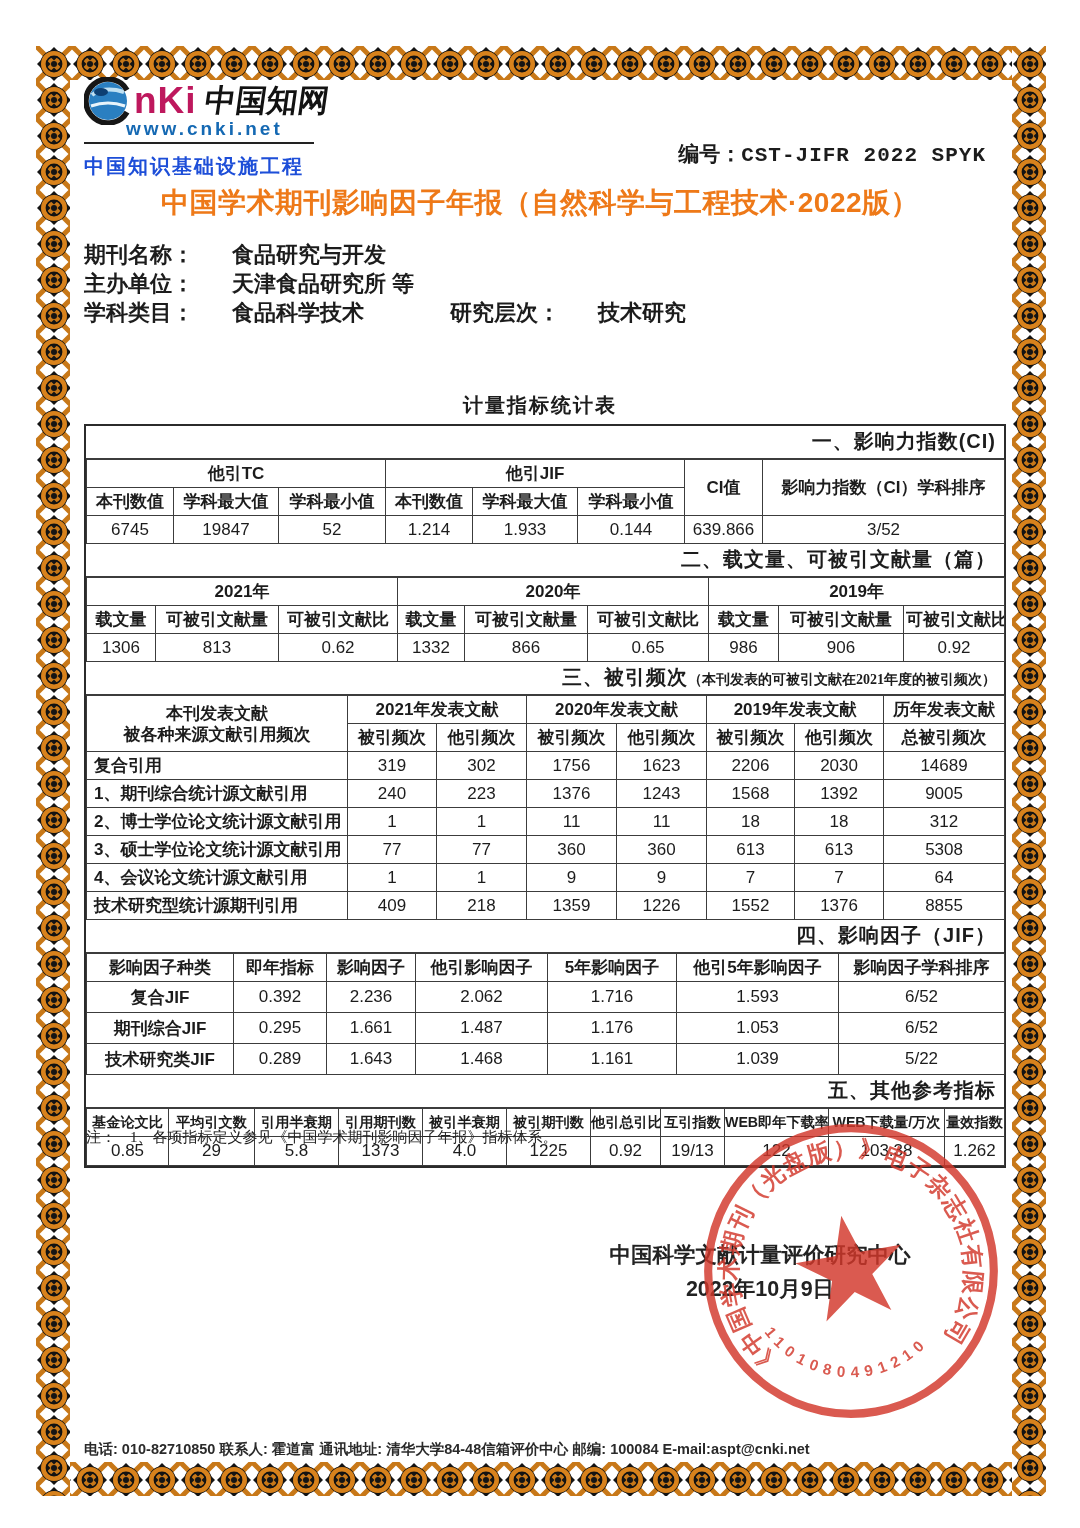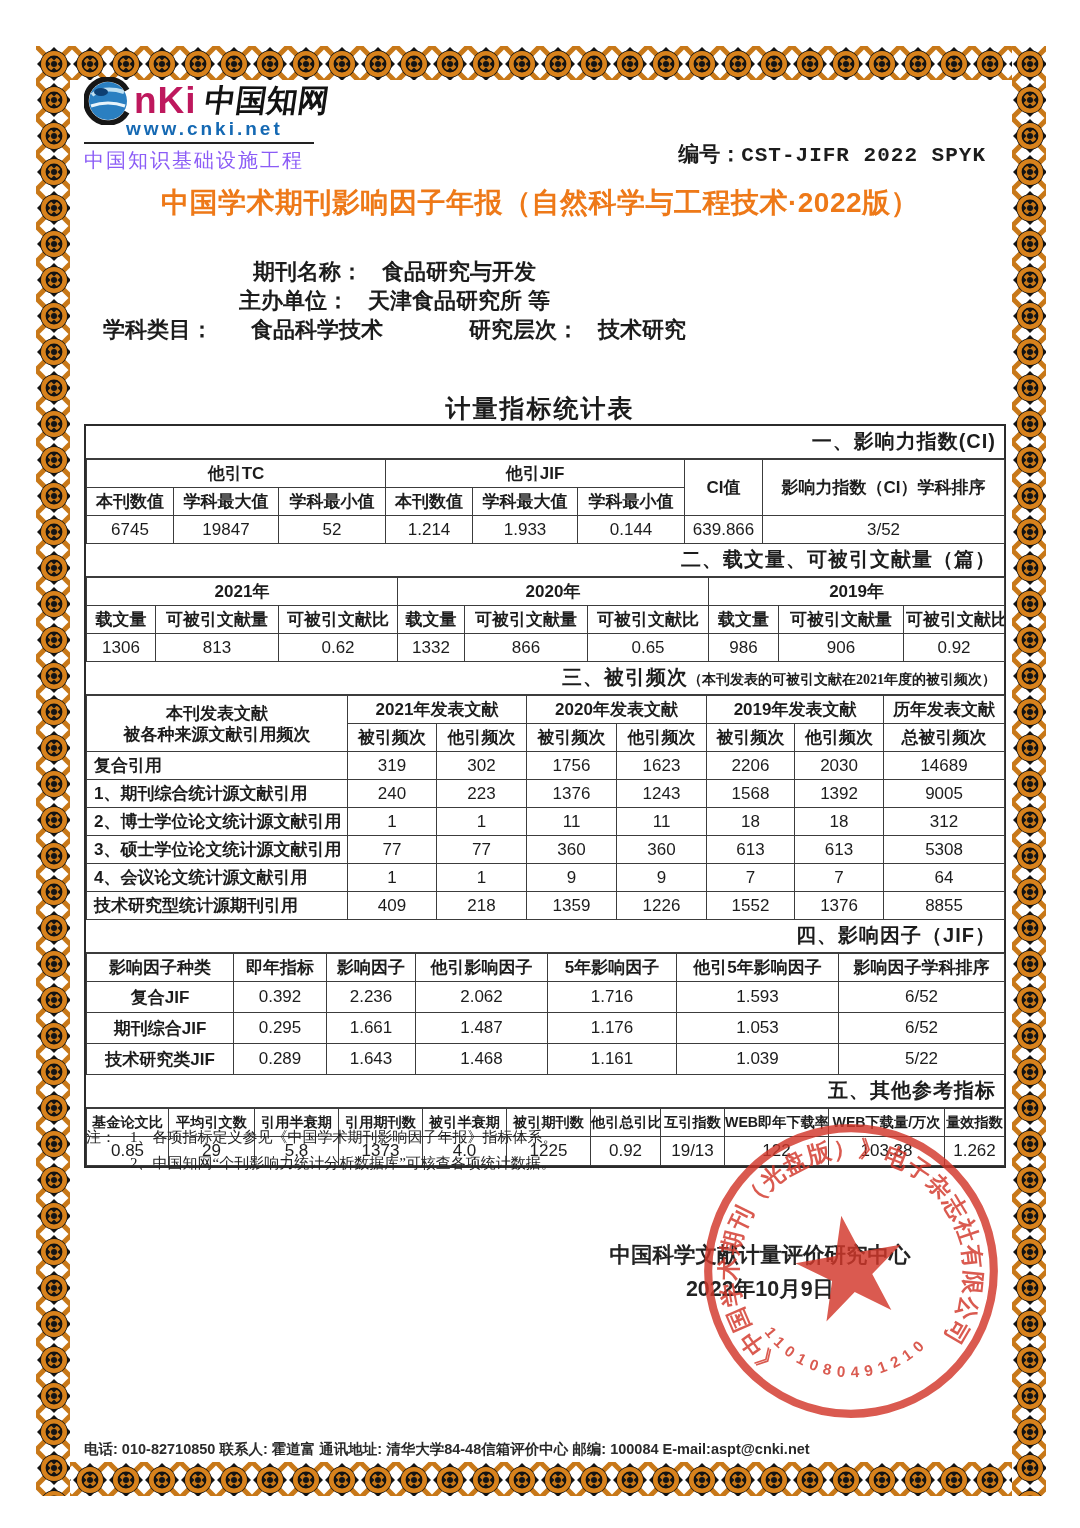--- a/index.html
+++ b/index.html
@@ -11,33 +11,33 @@
   }
   .abs{position:absolute;}
   
   .strip{position:absolute;}
   
   #logo{left:84px;top:76px;width:230px;}
   .logo-row1{display:flex;align-items:center;height:50px;}
   .brand-latin{font-size:37px;font-weight:900;letter-spacing:1px;color:#be185d;margin-left:2px;}
   .brand-cn{font-size:31px;font-weight:700;color:#121212;margin-left:8px;transform:skewX(-8deg);white-space:nowrap;}
   .logo-url{color:#1569b3;font-weight:800;font-size:19px;letter-spacing:3px;margin-left:42px;margin-top:-8px;}
-  .logo-sub{font-weight:400;font-size:20px;letter-spacing:2px;color:#8b5cf6;border-top:2px solid #222;margin-top:2px;padding-top:3px;white-space:nowrap;}
+  .logo-sub{font-weight:700;font-size:20px;letter-spacing:2px;color:#1d4ed8;border-top:2px solid #222;margin-top:2px;padding-top:9px;white-space:nowrap;}
   
   #doc-no{top:140px;right:94px;font-size:21px;font-weight:700;white-space:nowrap;}
   #doc-no .mono{font-family:"Liberation Mono","DejaVu Sans Mono",monospace;font-weight:700;letter-spacing:1px;}
   
   #main-title{top:184px;left:40px;right:40px;text-align:center;font-size:28px;font-weight:800;color:#ee7918;letter-spacing:0.5px;white-space:nowrap;}
   
-  #info{left:84px;top:257px;font-size:22px;font-weight:700;line-height:29px;white-space:nowrap;text-align:center;}
+  #info{left:84px;top:240px;font-size:22px;font-weight:700;line-height:29px;white-space:nowrap;}
   .ilab{display:inline-block;width:148px;}
   .ival3{display:inline-block;width:170px;}
   .ilab2{display:inline-block;width:148px;margin-left:48px;}
   
-  #table-title{top:392px;left:0;right:0;text-align:center;font-size:25px;font-weight:800;letter-spacing:2px;}
+  #table-title{top:392px;left:0;right:0;text-align:center;font-size:20px;font-weight:800;letter-spacing:2px;}
   #metrics{left:84px;top:424px;width:918px;border:2px solid #2b2b2b;background:#fff;}
   .sec-head{font-weight:800;font-size:20px;padding:2px 8px 3px 8px;border-bottom:1px solid #3c3c3c;letter-spacing:1px;text-align:right;}
   .sec-note{font-family:"Liberation Serif","DejaVu Serif",serif;font-size:14px;font-weight:600;letter-spacing:0;}
   table.m{width:100%;border-collapse:collapse;table-layout:fixed;}
   .m th,.m td{border:1px solid #3c3c3c;text-align:center;font-size:17px;padding:2px 2px;height:23px;overflow:hidden;white-space:nowrap;}
   .m th{font-weight:700;}
   .m td{font-weight:400;}
   .m .lbl{text-align:left;padding-left:7px;font-weight:700;font-size:17px;}
   .m .two-line div{line-height:21px;}
   #t5 th{font-size:14.2px;padding:2px 0;}
@@ -407,24 +407,20 @@
     </tr>
   </tbody>
     </table>
 </div>
 
 <div id="notes" class="abs">
   <div class="note-line">
     <span class="note-label">注：</span>
     <span>1、各项指标定义参见《中国学术期刊影响因子年报》指标体系。</span>
   </div>
-  <div class="note-line">
-    <span class="note-indent"></span>
-    <span>2、中国知网“个刊影响力统计分析数据库”可核查各项统计数据。</span>
-  </div>
 </div>
 
 <div id="signature" class="abs">
   <div>中国科学文献计量评价研究中心</div>
   <div>2022年10月9日</div>
 </div>
 
 <div id="stamp" class="abs">
   <svg width="306" height="306" viewBox="0 0 300 300">
     <defs>

